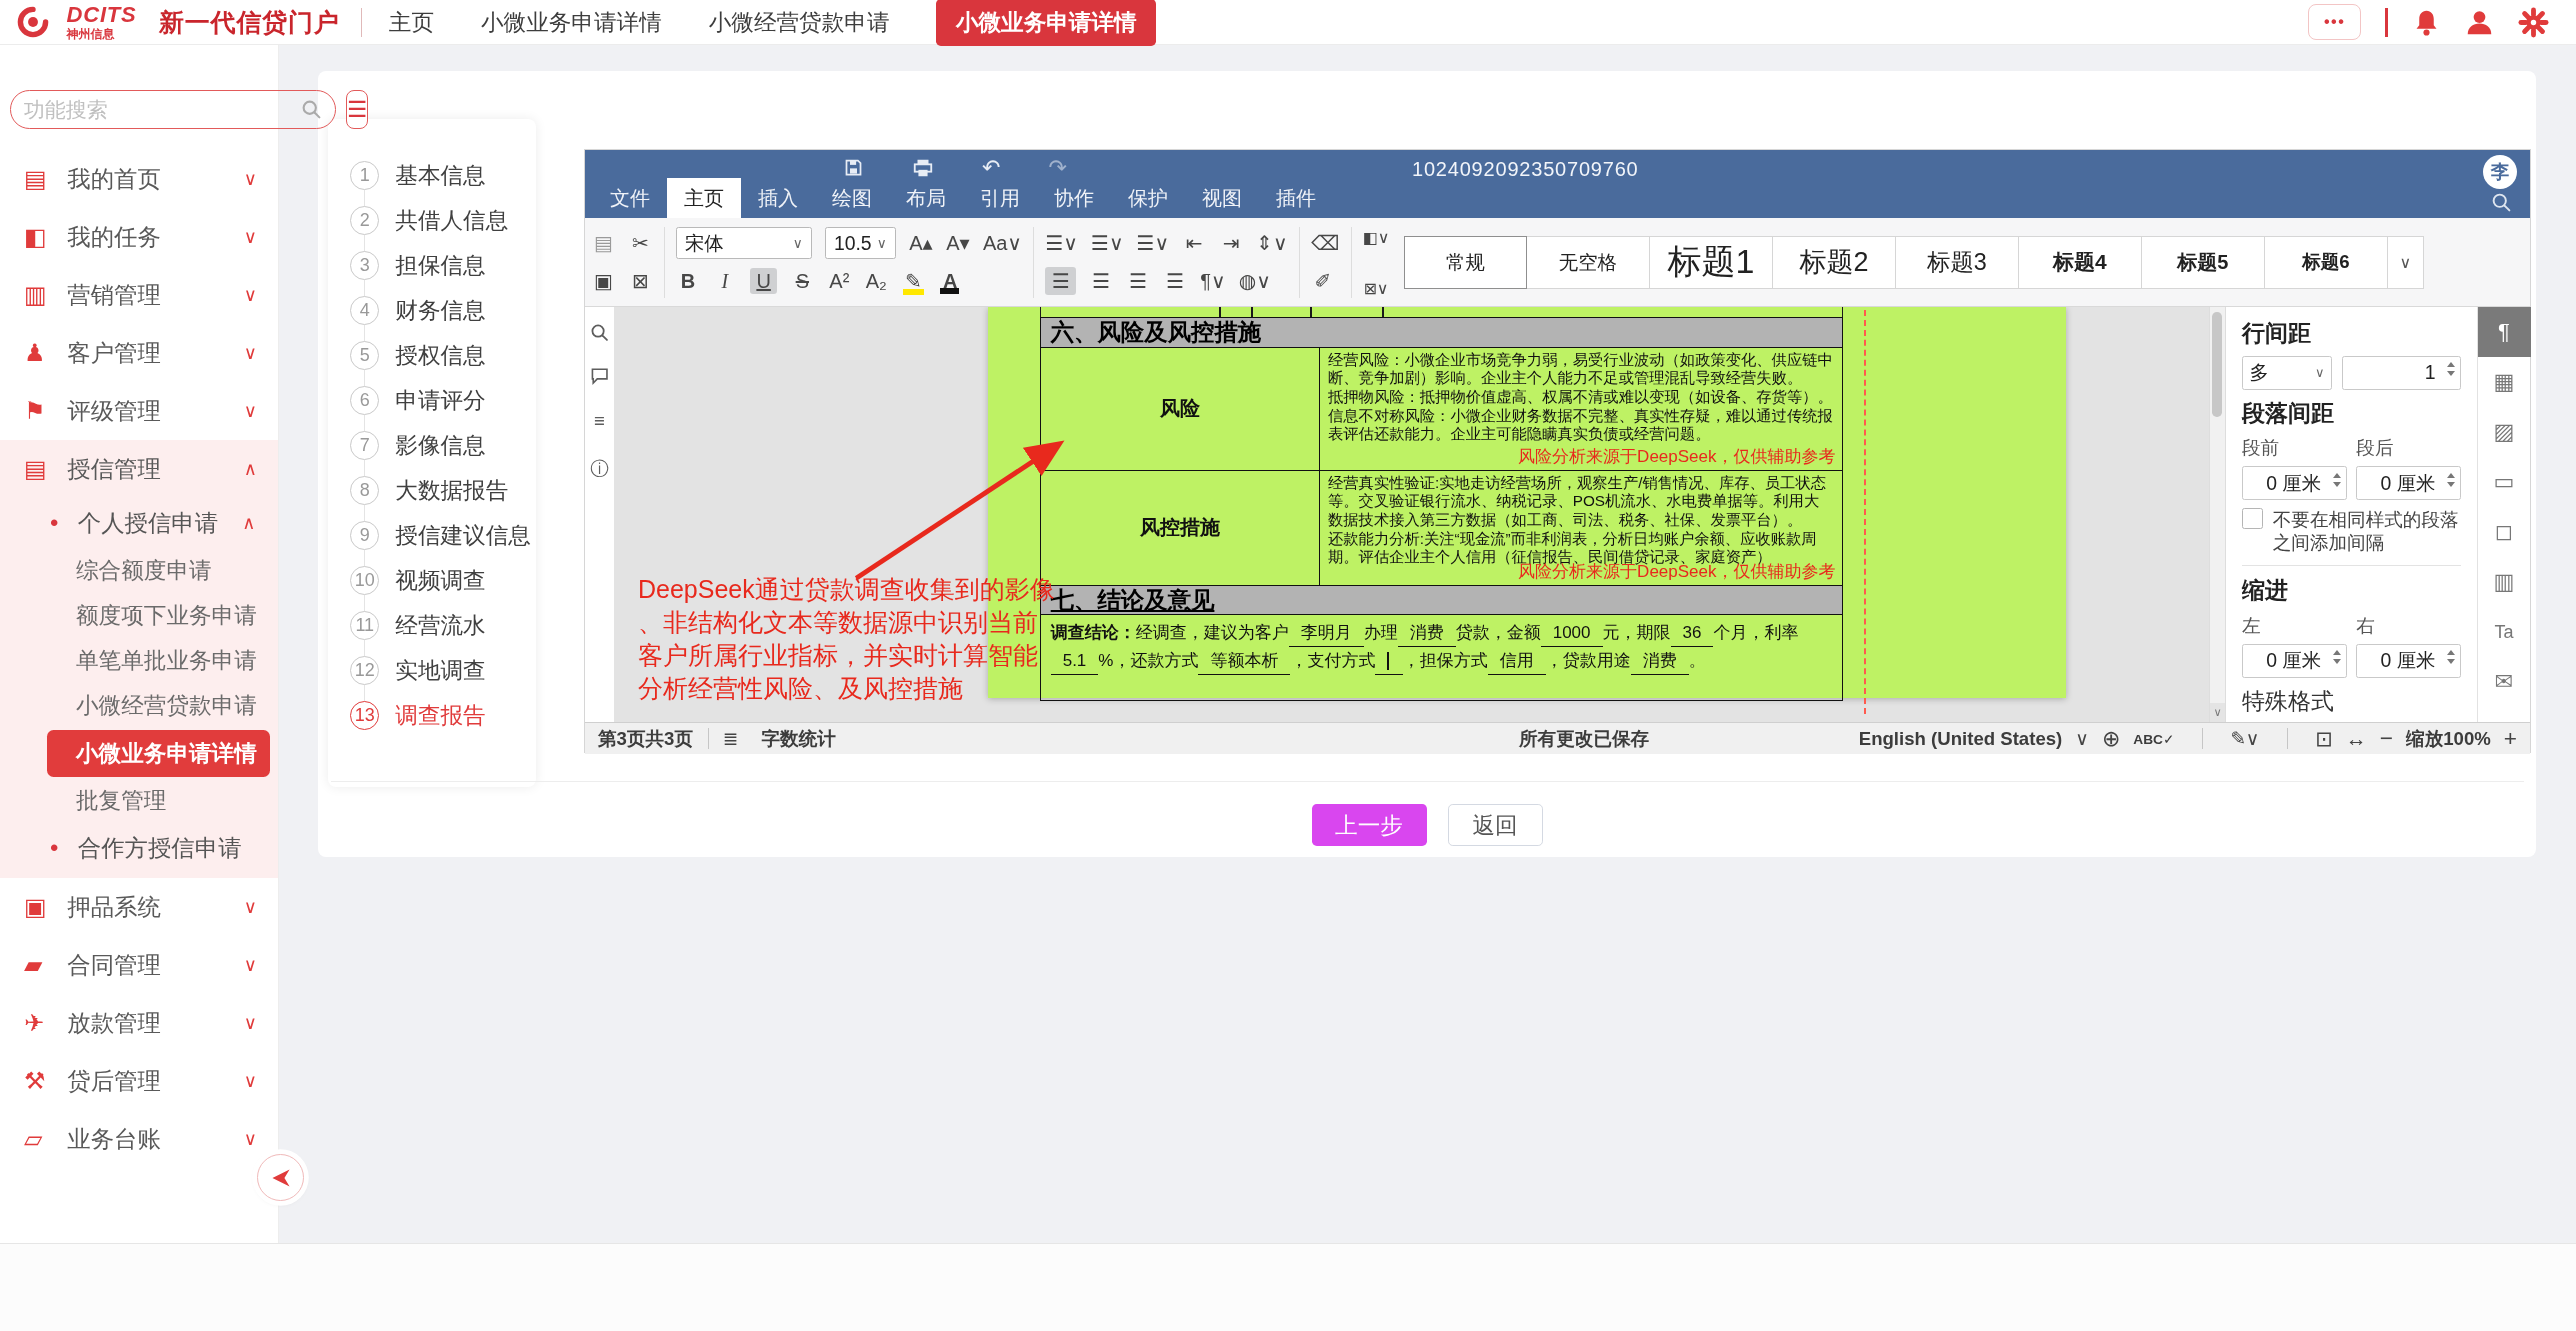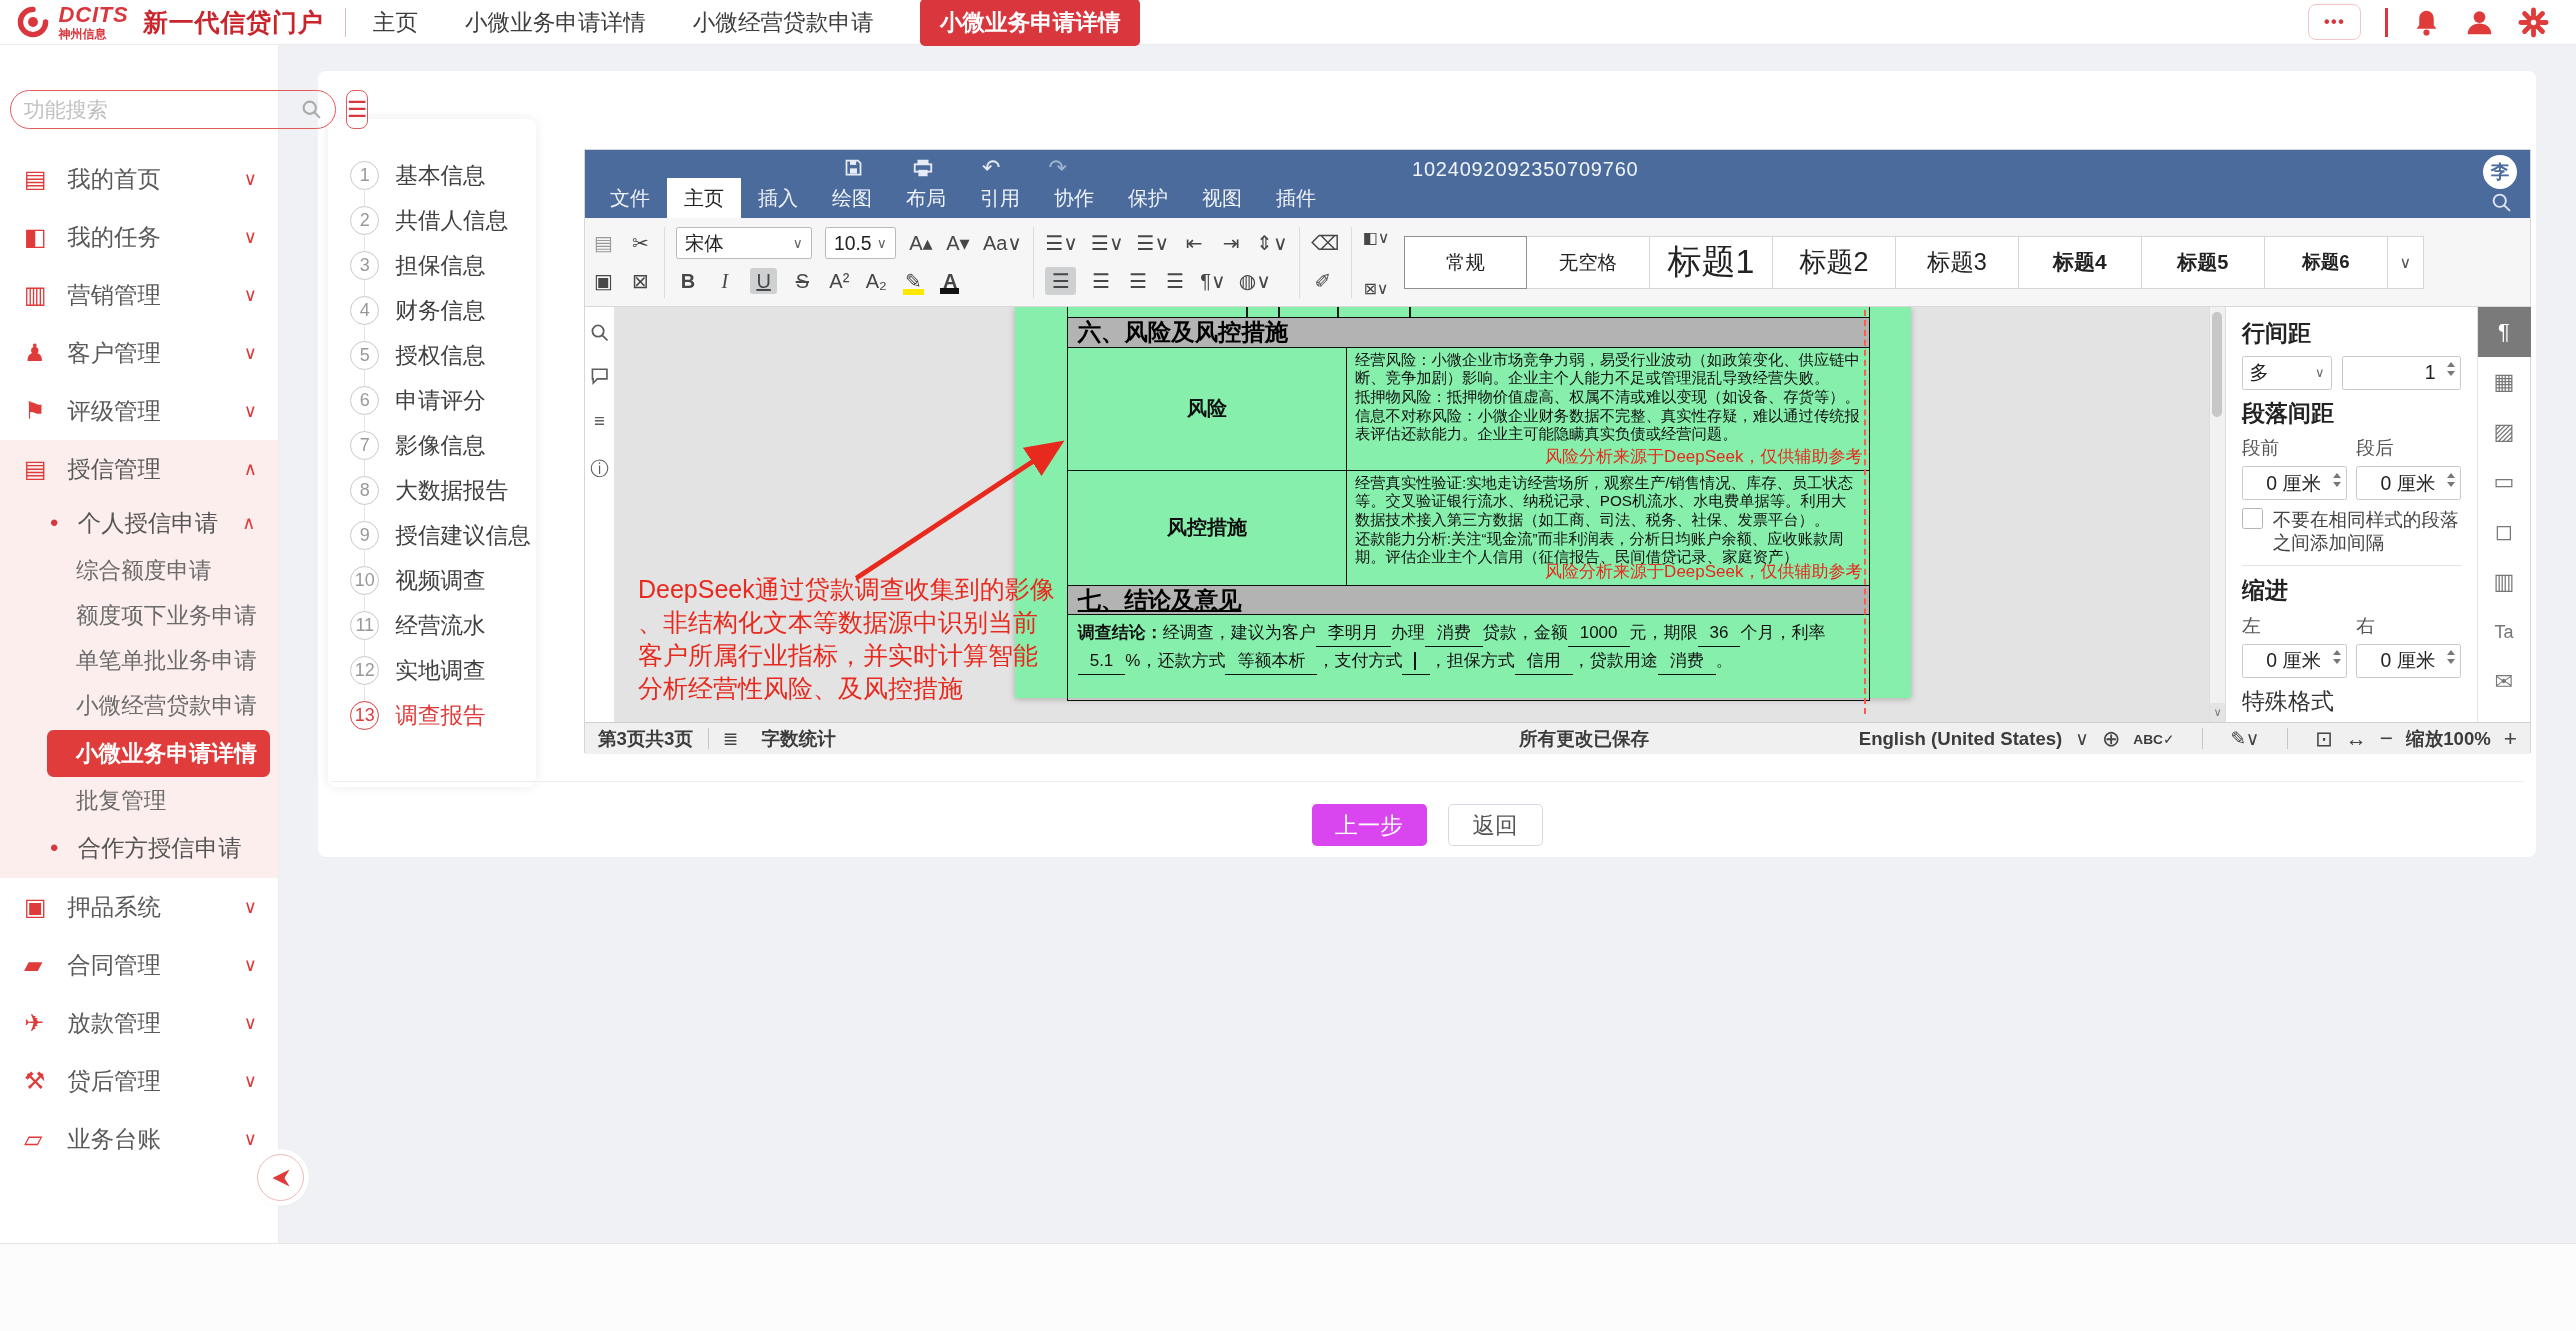--- a/index.html
+++ b/index.html
@@ -1,19 +1,19 @@
 <!DOCTYPE html>
 <html style="font-size:13px"><head>
 <meta charset="utf-8">
 <style>
   *{margin:0;padding:0;box-sizing:border-box;font-family:"Liberation Sans","DejaVu Sans",sans-serif;}
   html,body{width:2576px;height:1331px;overflow:hidden;background:#f0f1f4;}
   
   .apphdr{position:absolute;left:0;top:0;width:2576px;height:45px;background:#fff;border-bottom:0.8px solid #ececec;display:flex;align-items:center;padding-left:14.5px;z-index:30;}
-  .brand{display:flex;align-items:center;gap:8px;}
+  .brand{display:flex;align-items:center;gap:16px;}
   .btxt{line-height:1;}
   .bname{color:#d9363d;font-weight:bold;font-size:22px;font-style:italic;letter-spacing:0.8px;}
   .bco{color:#d9363d;font-size:12px;font-weight:bold;display:block;margin-top:1.6px;}
   .bportal{color:#c9252c;font-weight:bold;font-size:25px;margin-left:6.5px;letter-spacing:0.8px;}
   .hdiv{width:0.8px;height:29px;background:#e0b9b9;margin:0 27.4px 0 21px;}
   .hnav{display:flex;align-items:center;gap:47px;}
   .htab{font-size:22.6px;color:#3d3d3d;cursor:pointer;white-space:nowrap;}
   .htab.active{background:#d9363d;color:#fff;padding:8px 19.4px;border-radius:4.8px;font-weight:bold;}
   .hright{margin-left:auto;display:flex;align-items:center;gap:24px;padding-right:27.4px;}
   .morebtn{width:53px;height:36px;border:1.6px solid #f3c5c5;border-radius:8px;background:#fff;color:#d9363d;font-size:16px;font-weight:bold;display:flex;align-items:center;justify-content:center;letter-spacing:1.6px;}
@@ -79,21 +79,21 @@
   .chipmore{width:36px;height:53px;background:#fff;border:0.8px solid #d6d6d6;border-left:none;display:flex;align-items:center;justify-content:center;color:#555;font-size:16px;}
   .minicol{display:flex;flex-direction:column;justify-content:space-between;height:71px;padding-top:1.6px;}
   
   .ebody{display:flex;height:415px;}
   .lstrip{width:29px;display:flex;flex-direction:column;align-items:center;gap:24px;padding-top:16px;color:#5d5d5d;font-size:18.6px;}
   .canvas{flex:1;position:relative;background:#e3e3e3;overflow:hidden;}
   .vscroll{width:16px;background:#f1f1f1;border-left:0.8px solid #ddd;position:relative;}
   .vthumb{position:absolute;left:2.4px;top:4.8px;width:9.7px;height:105px;background:#c7c7c7;border-radius:4.8px;}
   .varrow{position:absolute;left:0;bottom:0;width:15.3px;height:19.4px;background:#e4e4e4;color:#777;font-size:11.3px;display:flex;align-items:center;justify-content:center;}
   
-  .page{position:absolute;left:401px;top:0;width:896px;height:391px;background:#86efac;box-shadow:0 0.8px 6.5px rgba(0,0,0,.25);}
+  .page{position:absolute;left:374px;top:0;width:1078px;height:391px;background:#bef264;box-shadow:0 0.8px 6.5px rgba(0,0,0,.25);}
   .remnant{position:absolute;left:52px;top:0;width:803px;height:9.7px;border-left:1.6px solid #1a1a1a;border-right:1.6px solid #1a1a1a;}
   .rtick{position:absolute;top:0;width:1.6px;height:9.7px;background:#1a1a1a;}
   .dtable{position:absolute;left:52px;top:9.7px;width:803px;border:1.6px solid #111;}
   .th6{height:29px;background:#b3b3b3;font-size:23.4px;font-weight:bold;color:#000;display:flex;align-items:center;padding-left:9.7px;}
   .trow{display:flex;border-top:1.6px solid #111;position:relative;}
   .trow.risk{height:123px;}
   .trow.ctrl{height:115px;}
   .tlabel{width:279px;border-right:1.6px solid #111;display:flex;align-items:center;justify-content:center;font-size:20px;font-weight:bold;color:#111;}
   .tcell{flex:1;padding:3.2px 8px;overflow:hidden;position:relative;}
   .tcell p{font-size:15.3px;line-height:18.6px;color:#111;}

